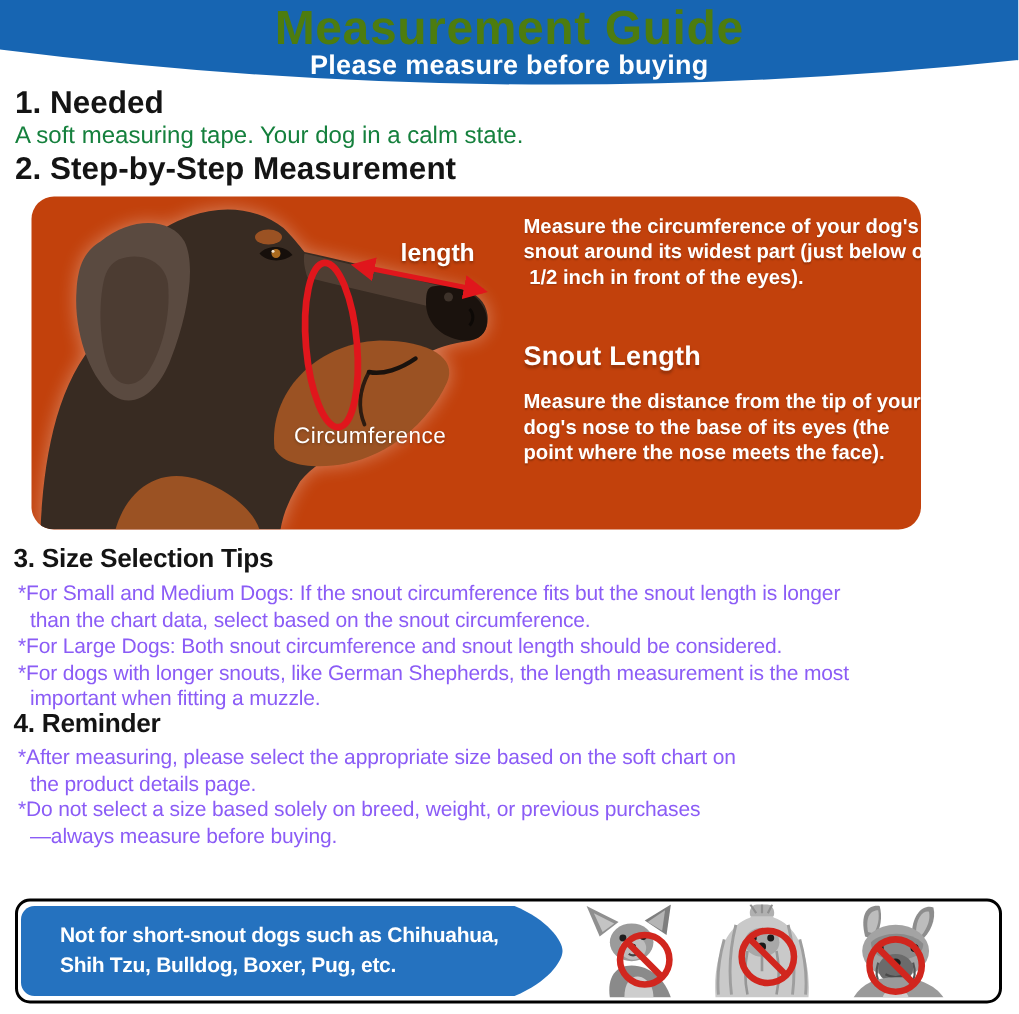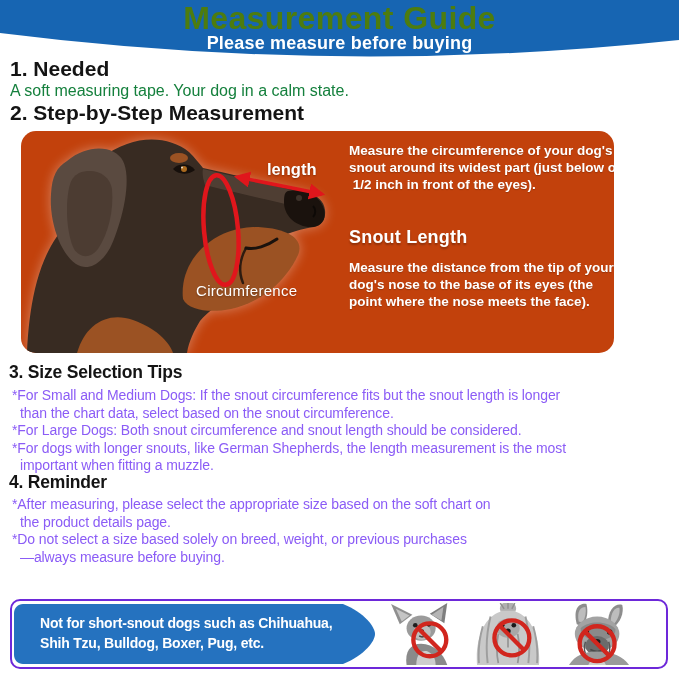--- a/index.html
+++ b/index.html
@@ -42,21 +42,21 @@
     letter-spacing:.3px;text-shadow:0 1px 2px rgba(0,0,0,.3);}
   .info{position:absolute;left:328px;top:0;width:302px;color:#fff;}
   .info h3{margin:0;font-size:18px;font-weight:bold;letter-spacing:.2px;
     text-shadow:0 2px 2px rgba(0,0,0,.28);}
   #h-circ{margin-top:21px;}
   #h-len{margin-top:34px;}
   .info p{margin:11px 0 0;font-size:13.5px;font-weight:bold;line-height:17px;
     white-space:pre-wrap;text-shadow:0 1px 1px rgba(0,0,0,.22);}
   
   .warning{position:absolute;top:599px;left:10px;width:654px;height:66px;
-    background:#fff;border:2px solid #6d28d9;border-radius:10px;}
+    background:#fff;border:2px solid #000000;border-radius:10px;}
   .warn-panel{position:absolute;left:1px;top:2px;}
   .warn-text{position:absolute;left:28px;top:12px;color:#fff;font-size:14px;font-weight:bold;
     line-height:20px;white-space:pre-wrap;letter-spacing:-.2px;}
   .dog{position:absolute;bottom:2px;}
   #dog-chihuahua{left:374px;}
   #dog-shihtzu{left:458px;}
   #dog-frenchie{left:548px;}
   .dog svg{display:block;}
   .nosign{position:absolute;left:0;top:0;}
 </style>

